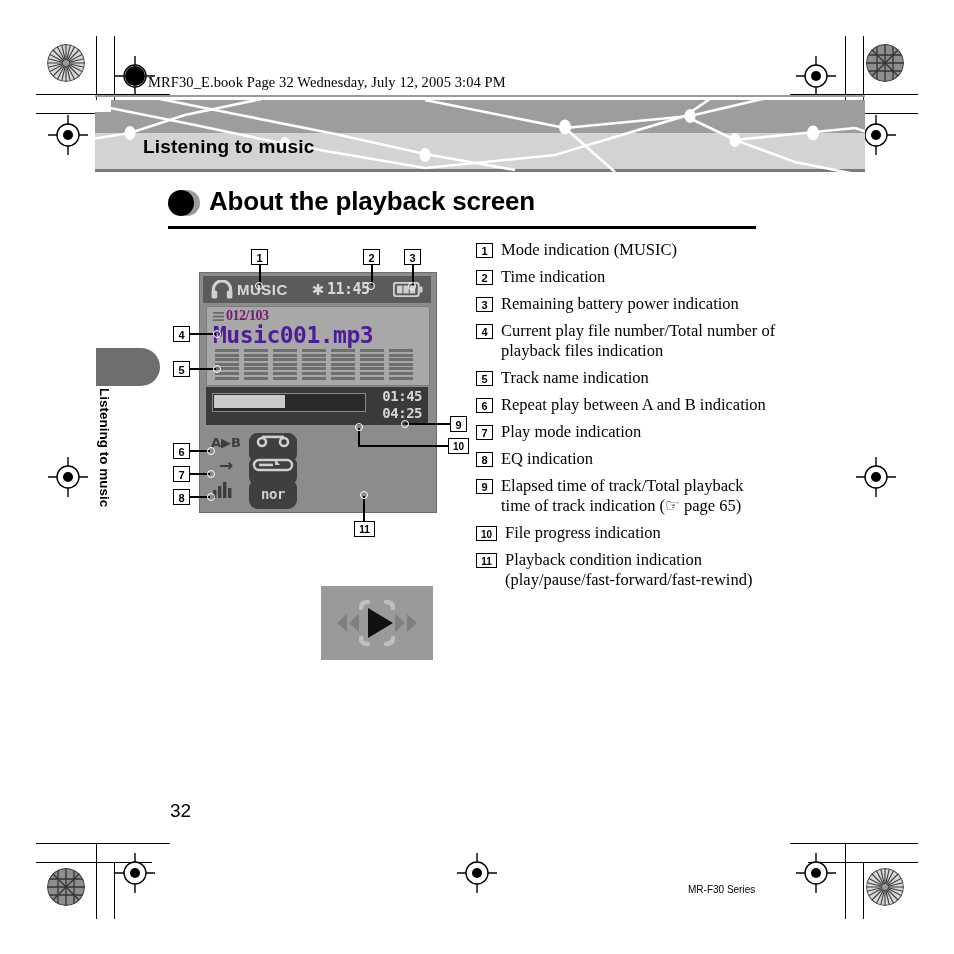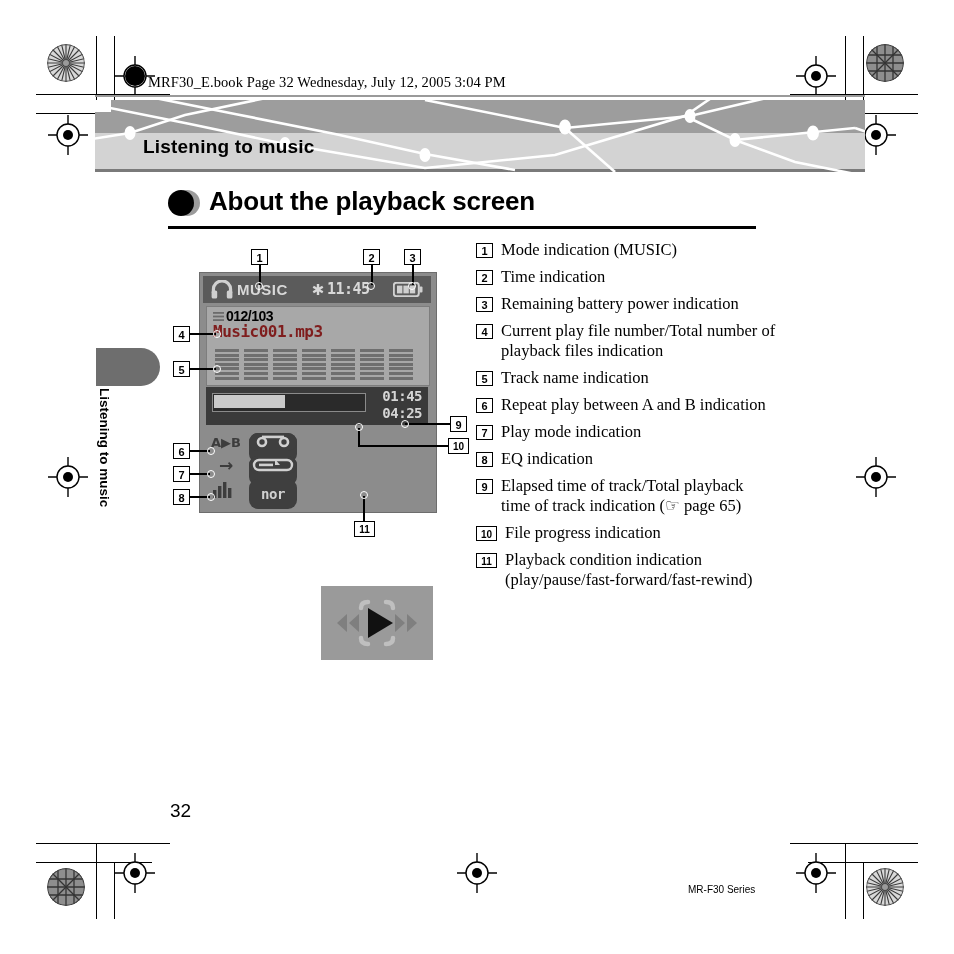--- a/index.html
+++ b/index.html
@@ -53,24 +53,24 @@
   .mode-txt{position:absolute;left:34px;top:5px;font-family:"Liberation Sans",sans-serif;
             font-weight:bold;font-size:15px;color:#d8d8d8;letter-spacing:.5px;
             -webkit-text-stroke:0;}
   .snow{position:absolute;left:108px;top:7px;width:14px;height:14px;color:#d8d8d8;
         font-size:15px;line-height:14px;text-align:center;font-family:"DejaVu Sans",sans-serif;}
   .clock{position:absolute;left:124px;top:4px;font-family:"DejaVu Sans Mono",monospace;
          font-weight:bold;font-size:15px;color:#d8d8d8;letter-spacing:-.5px;}
   .batt{position:absolute;left:190px;top:6px;width:30px;height:15px;}
 
   .filenum-icon{position:absolute;left:6px;top:4px;width:11px;height:11px;}
-  .filenum{position:absolute;left:19px;top:1px;font-family:Liberation Sans, sans-serif;
-           font-weight:bold;font-size:14px;color:#000000;letter-spacing:-.5px;}
+  .filenum{position:absolute;left:19px;top:1px;font-family:Liberation Serif, serif;
+           font-weight:bold;font-size:14px;color:#701a75;letter-spacing:-.5px;}
   .trackname{position:absolute;left:6px;top:15px;font-family:"DejaVu Sans Mono",monospace;
-             font-weight:bold;font-size:16px;color:#7f1d1d;letter-spacing:-.5px;white-space:nowrap;}
+             font-weight:bold;font-size:23px;color:#4c1d95;letter-spacing:-.5px;white-space:nowrap;}
   .eqgrid{position:absolute;left:8px;top:42px;width:206px;height:32px;}
   .eqgrid .col{position:absolute;top:0;width:24px;height:32px;}
   .eqgrid .bar{position:absolute;left:0;width:24px;height:3px;background:#6f6f6f;}
 
   .pbar-out{position:absolute;left:6px;top:6px;width:152px;height:17px;background:#2a2a2a;
             border:1px solid #8a8a8a;}
   .pbar-fill{position:absolute;left:1px;top:1px;width:72px;height:13px;background:#c9c9c9;}
   .times{position:absolute;right:6px;top:1px;font-family:"DejaVu Sans Mono",monospace;
          font-weight:bold;font-size:14px;line-height:17px;color:#d5d5d5;letter-spacing:-.5px;
          text-align:right;}

